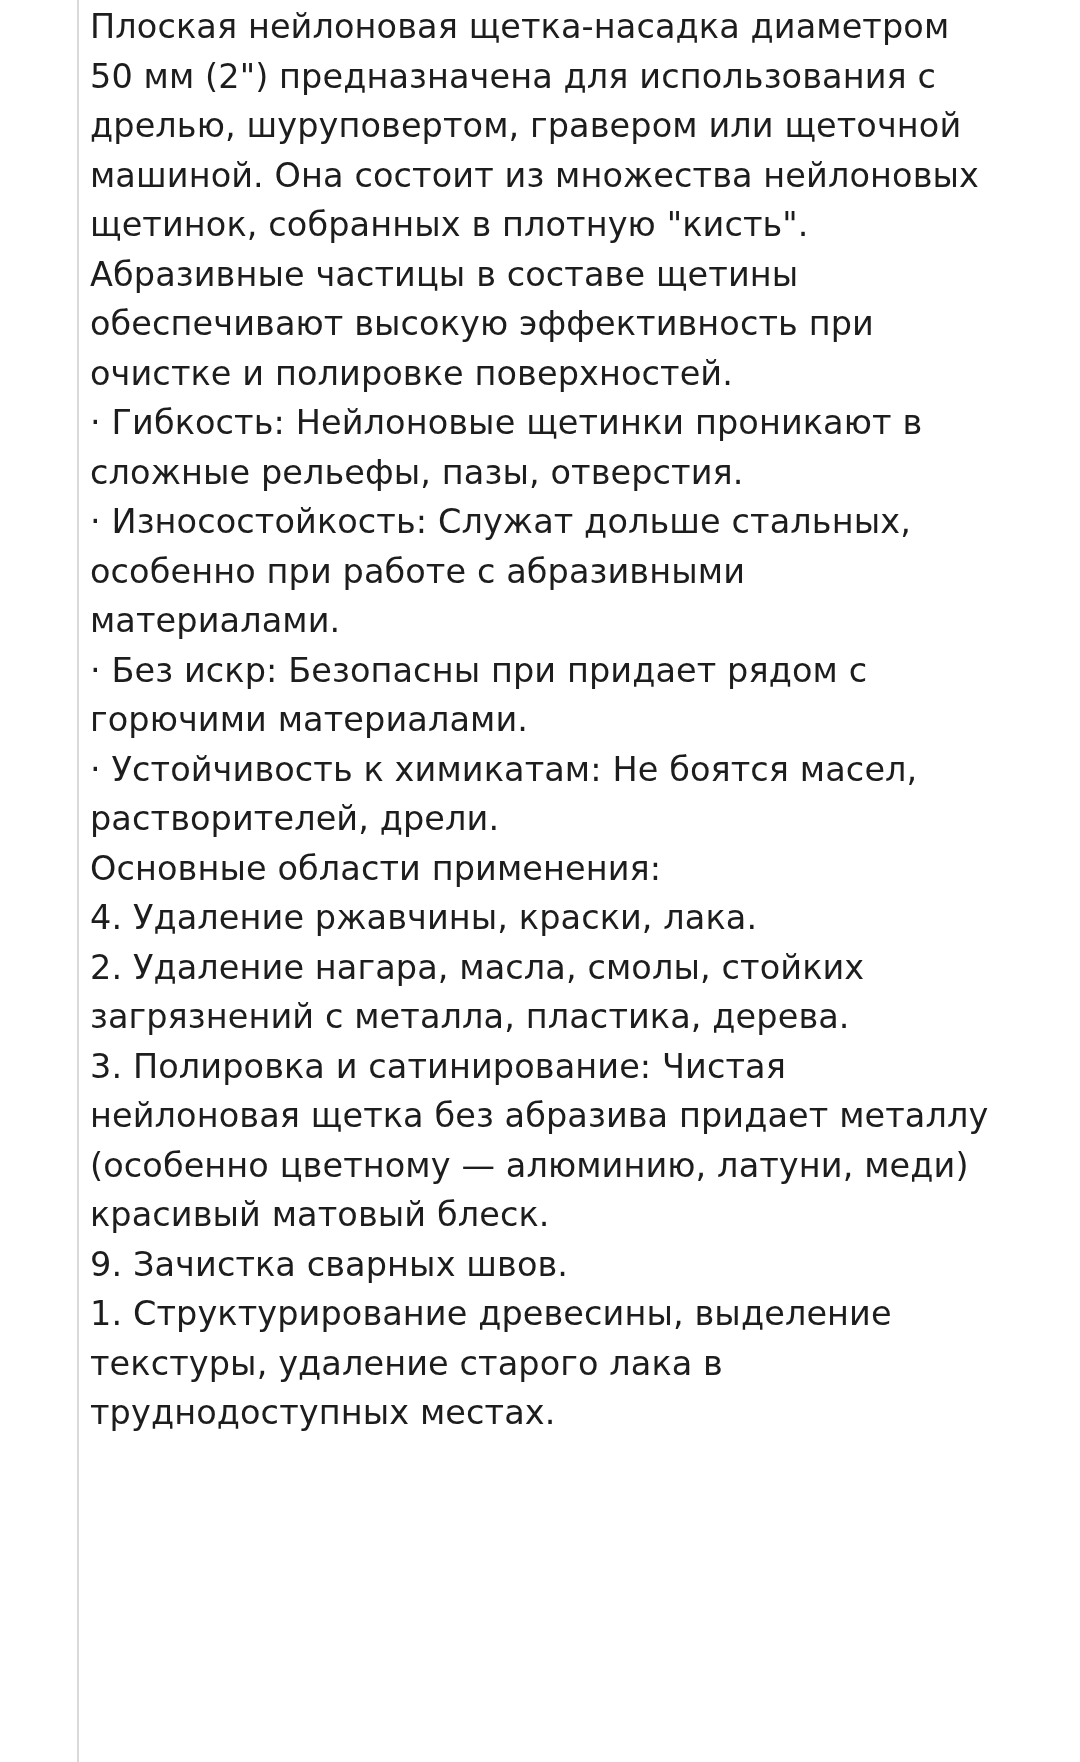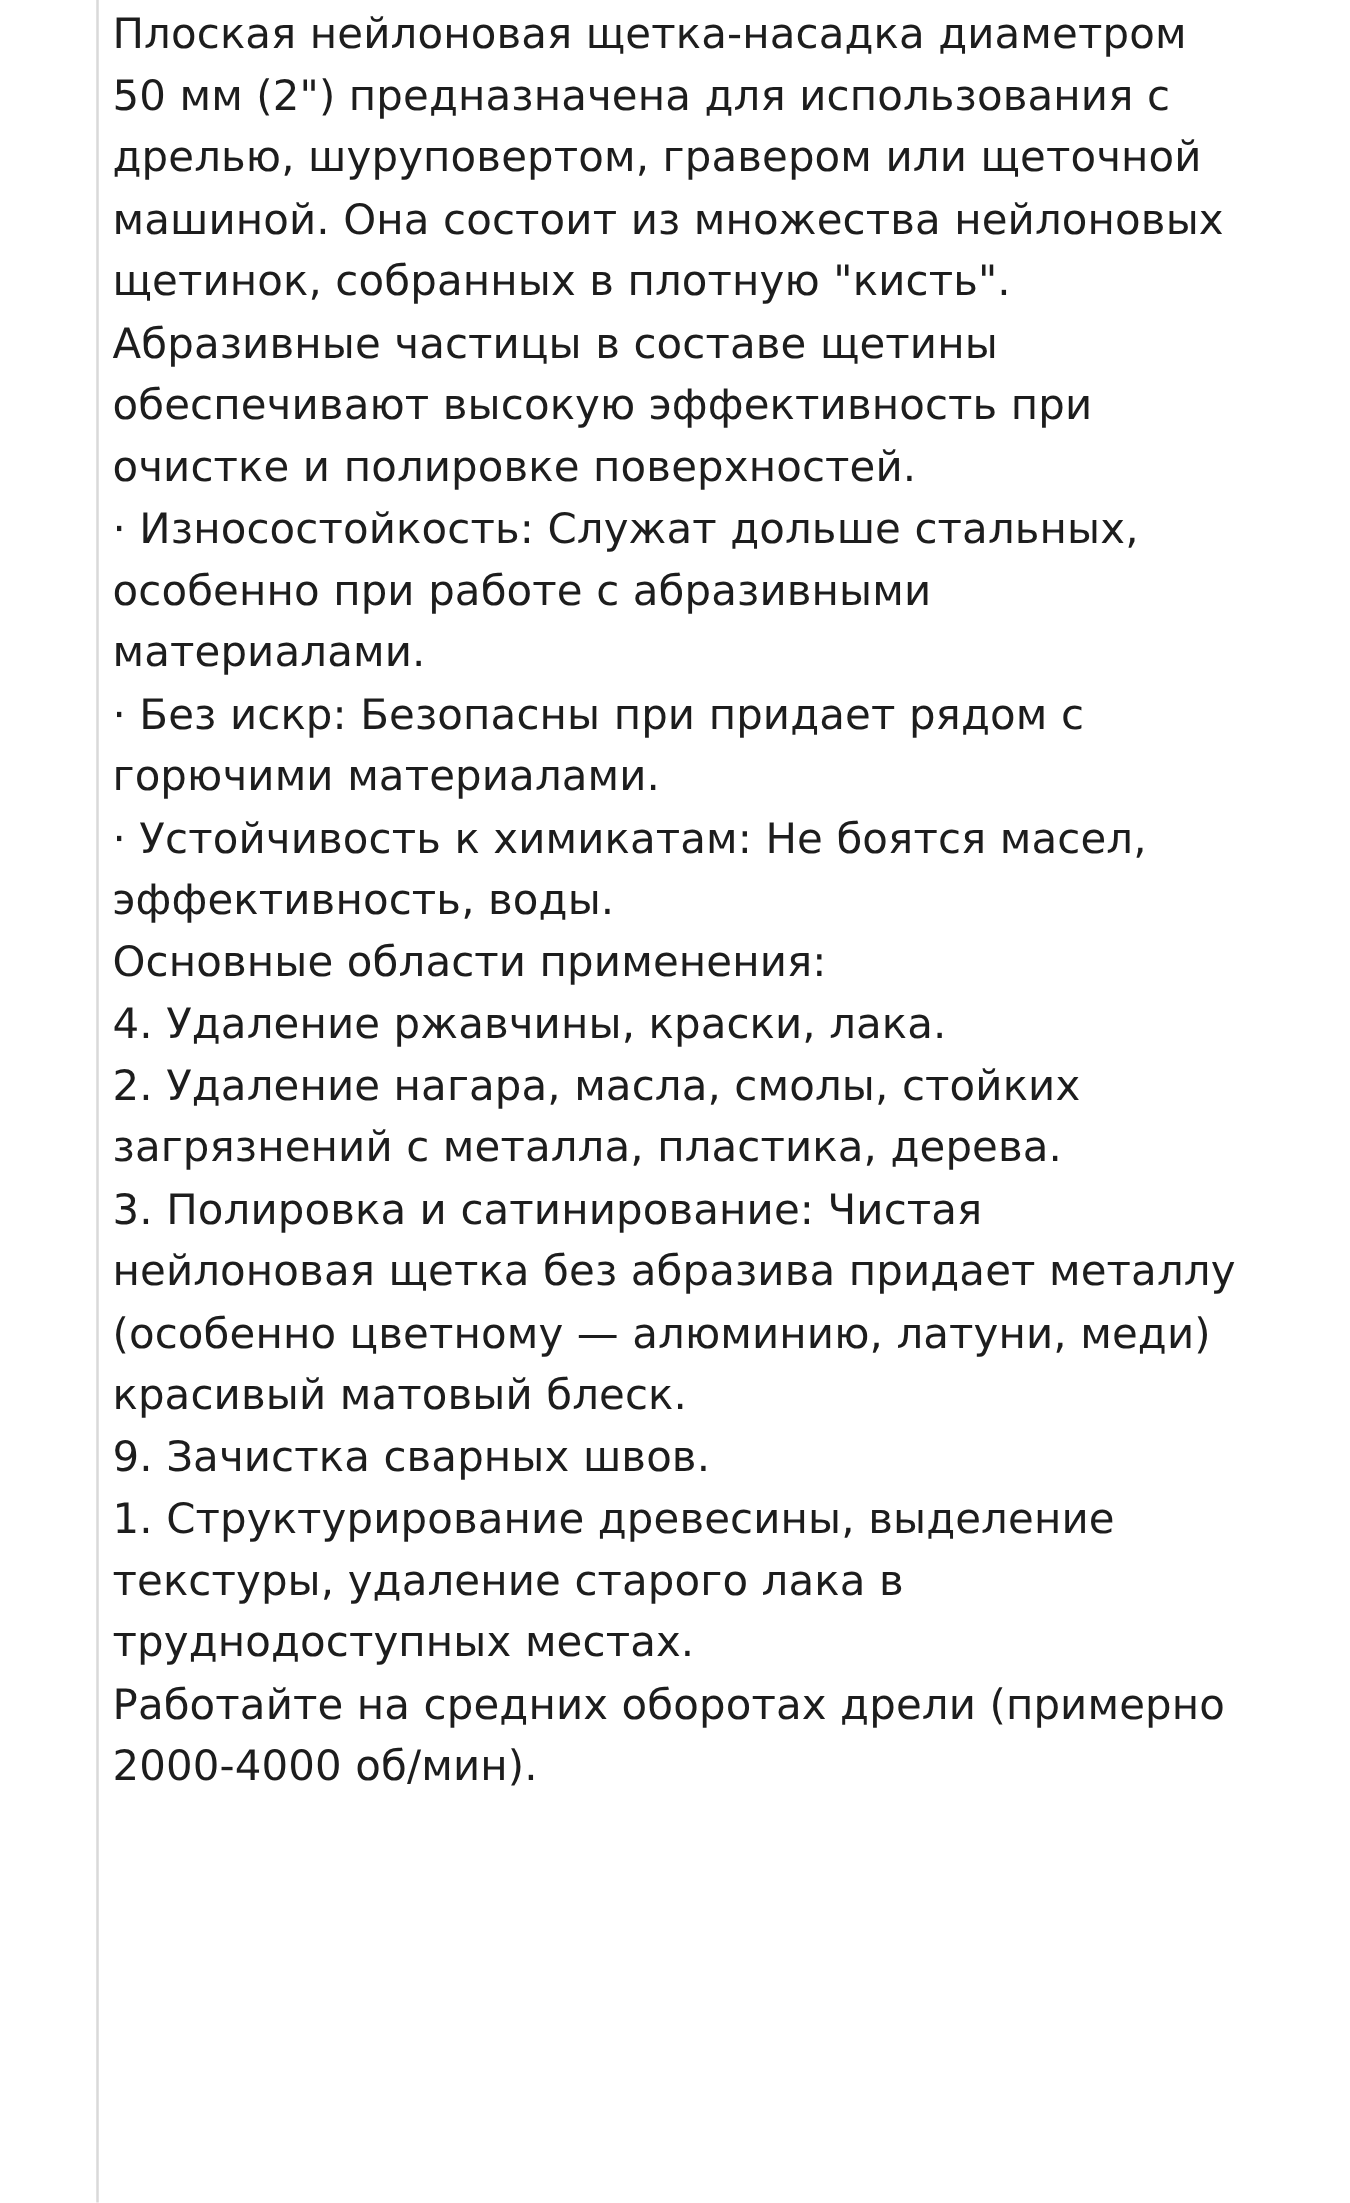--- a/index.html
+++ b/index.html
@@ -53,25 +53,25 @@
 </style>
 </head>
 <body>
 
 <div class="page">
 
   <div class="left-rule"></div>
 
   <div class="content">
     <p class="para">Плоская нейлоновая щетка-насадка диаметром 50 мм (2") предназначена для использования с дрелью, шуруповертом, гравером или щеточной машиной. Она состоит из множества нейлоновых щетинок, собранных в плотную "кисть". Абразивные частицы в составе щетины обеспечивают высокую эффективность при очистке и полировке поверхностей.</p>
+    <p class="para">· Гибкость: Нейлоновые щетинки проникают в сложные рельефы, пазы, отверстия.</p>
     <p class="para">· Износостойкость: Служат дольше стальных, особенно при работе с абразивными материалами.</p>
     <p class="para">· Без искр: Безопасны при придает рядом с горючими материалами.</p>
-    <p class="para">· Устойчивость к химикатам: Не боятся масел, эффективность, воды.</p>
+    <p class="para">· Устойчивость к химикатам: Не боятся масел, растворителей, дрели.</p>
     <p class="para">Основные области применения:</p>
     <p class="para">4. Удаление ржавчины, краски, лака.</p>
     <p class="para">2. Удаление нагара, масла, смолы, стойких загрязнений с металла, пластика, дерева.</p>
     <p class="para">3. Полировка и сатинирование: Чистая нейлоновая щетка без абразива придает металлу (особенно цветному — алюминию, латуни, меди) красивый матовый блеск.</p>
     <p class="para">9. Зачистка сварных швов.</p>
     <p class="para">1. Структурирование древесины, выделение текстуры, удаление старого лака в труднодоступных местах.</p>
-    <p class="para">Работайте на средних оборотах дрели (примерно 2000-4000 об/мин).</p>
   </div>
 
 </div>
 
 </body></html>

